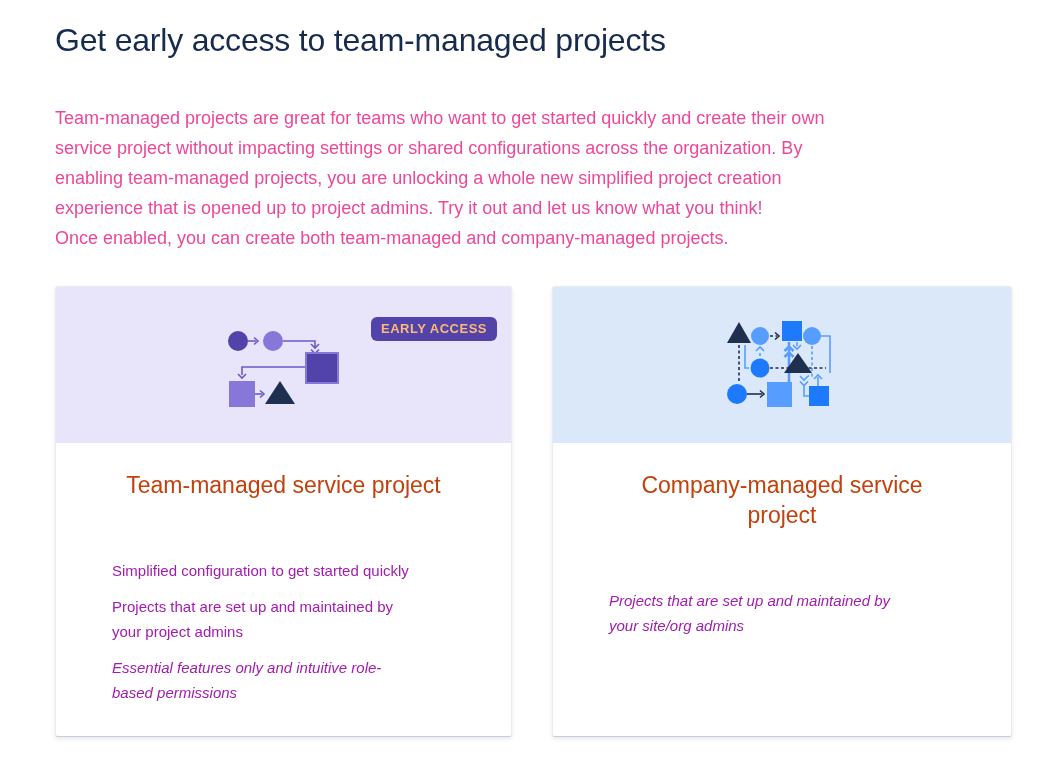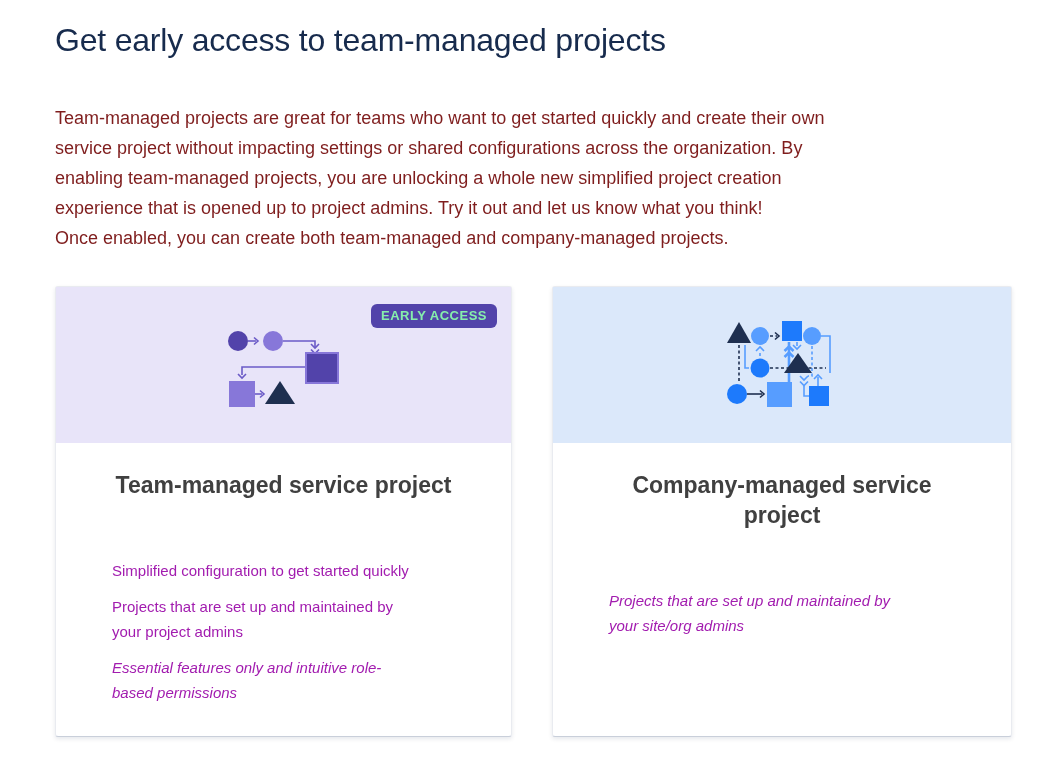--- a/index.html
+++ b/index.html
@@ -18,21 +18,21 @@
     font-weight: 400;
     color: #172B4D;
     letter-spacing: -0.2px;
   }
 
   .intro {
     margin: 44px 0 0;
     width: 912px;
     font-size: 18px;
     line-height: 30px;
-    color: #7f1d1d;
+    color: #ec4899;
     white-space: pre-line;
   }
 
   .cards {
     display: flex;
     gap: 40px;
     margin-top: 33px;
     align-items: stretch;
   }
 
@@ -56,40 +56,40 @@
     align-items: center;
     justify-content: center;
   }
   .hero.purple { background: #E8E4F9; }
   .hero.blue   { background: #DBE8FA; }
   .hero.purple svg { margin-top: 18px; }
   .hero.blue svg   { margin-top: 4px; }
 
   .badge {
     position: absolute;
-    top: 17px; right: 14px;
+    top: 30px; right: 14px;
     background: #5243AA;
-    color: #86efac;
+    color: #fdba74;
     font-size: 13px;
     font-weight: 700;
     letter-spacing: 0.5px;
     padding: 4px 10px 5px;
     border-radius: 6px;
   }
 
   .card-body {
     padding: 27px 56px 31px;
     flex: 1;
   }
   .card-body h2 {
     margin: 0 0 58px;
     font-size: 23px;
     line-height: 30px;
-    font-weight: 700;
-    color: #404040;
+    font-weight: 400;
+    color: #c2410c;
     text-align: center;
   }
   .feature {
     margin: 0 0 11px;
     font-size: 15px;
     line-height: 25px;
     color: #a21caf;
     white-space: pre-line;
   }
   .feature:last-child { margin-bottom: 0; font-style: italic; }

